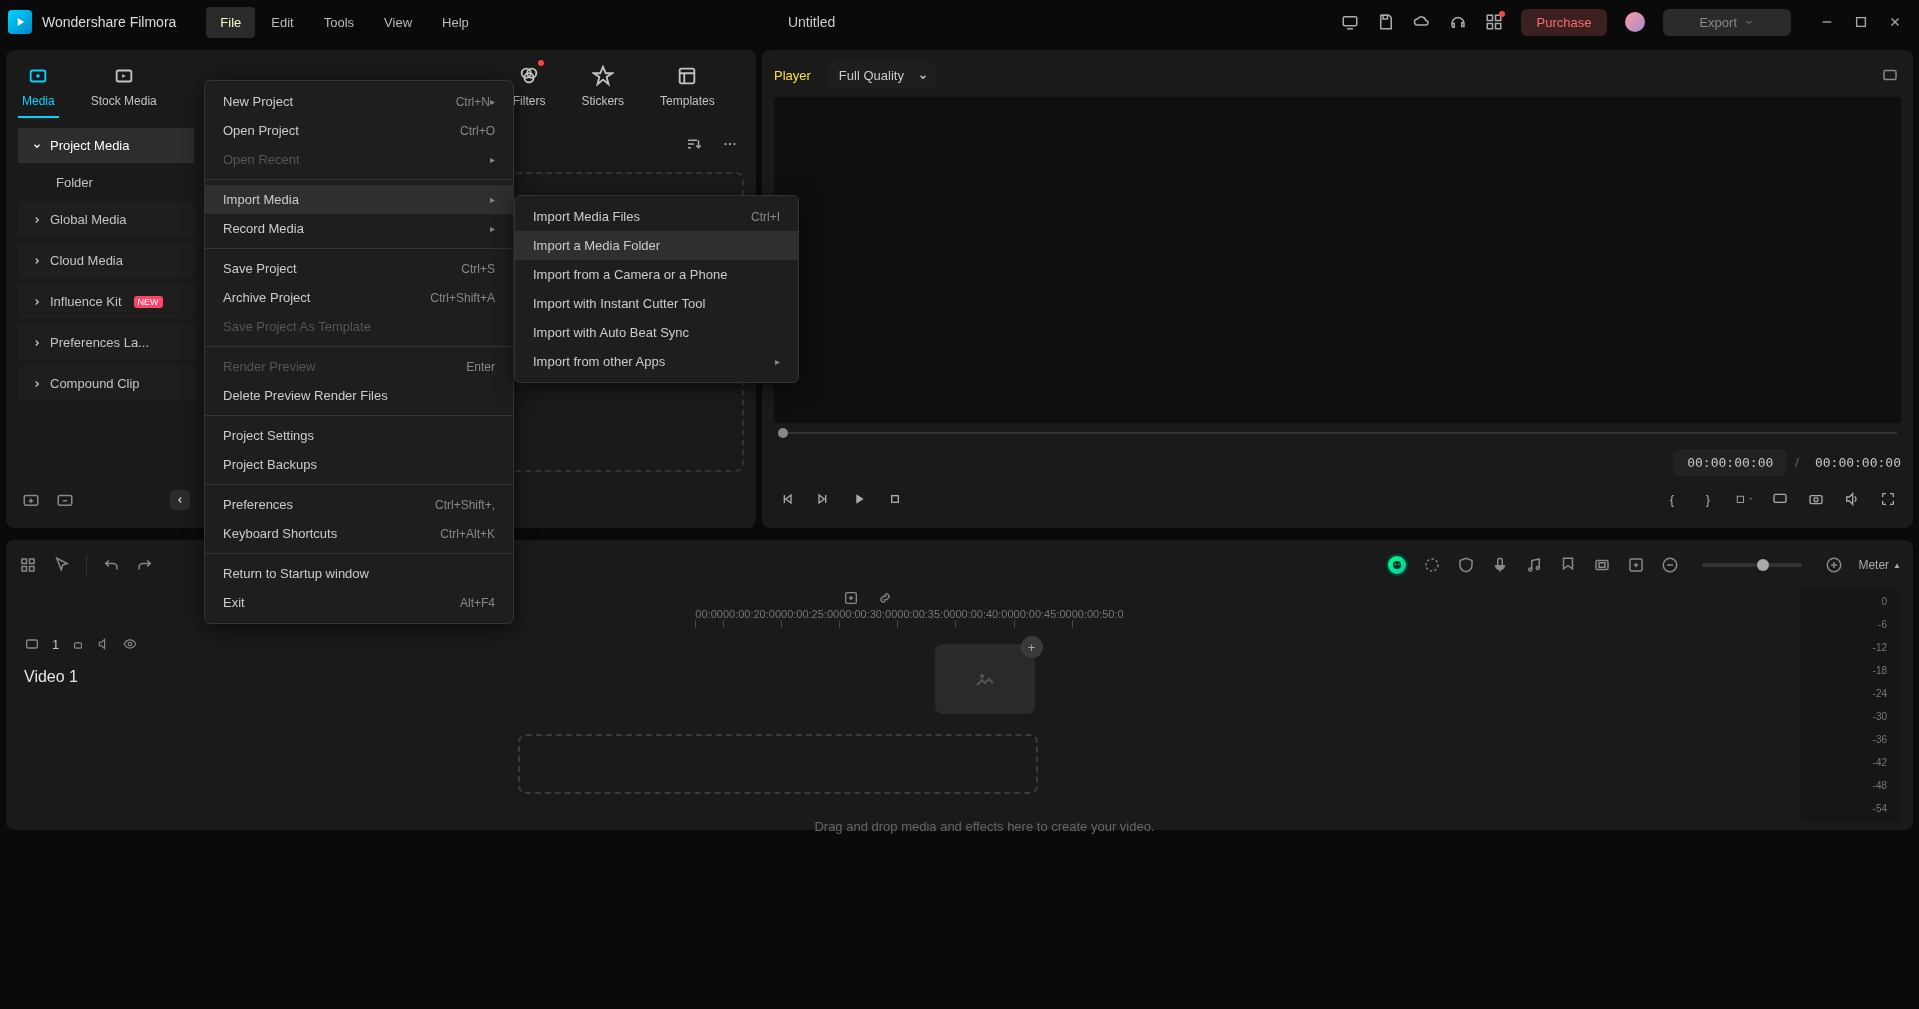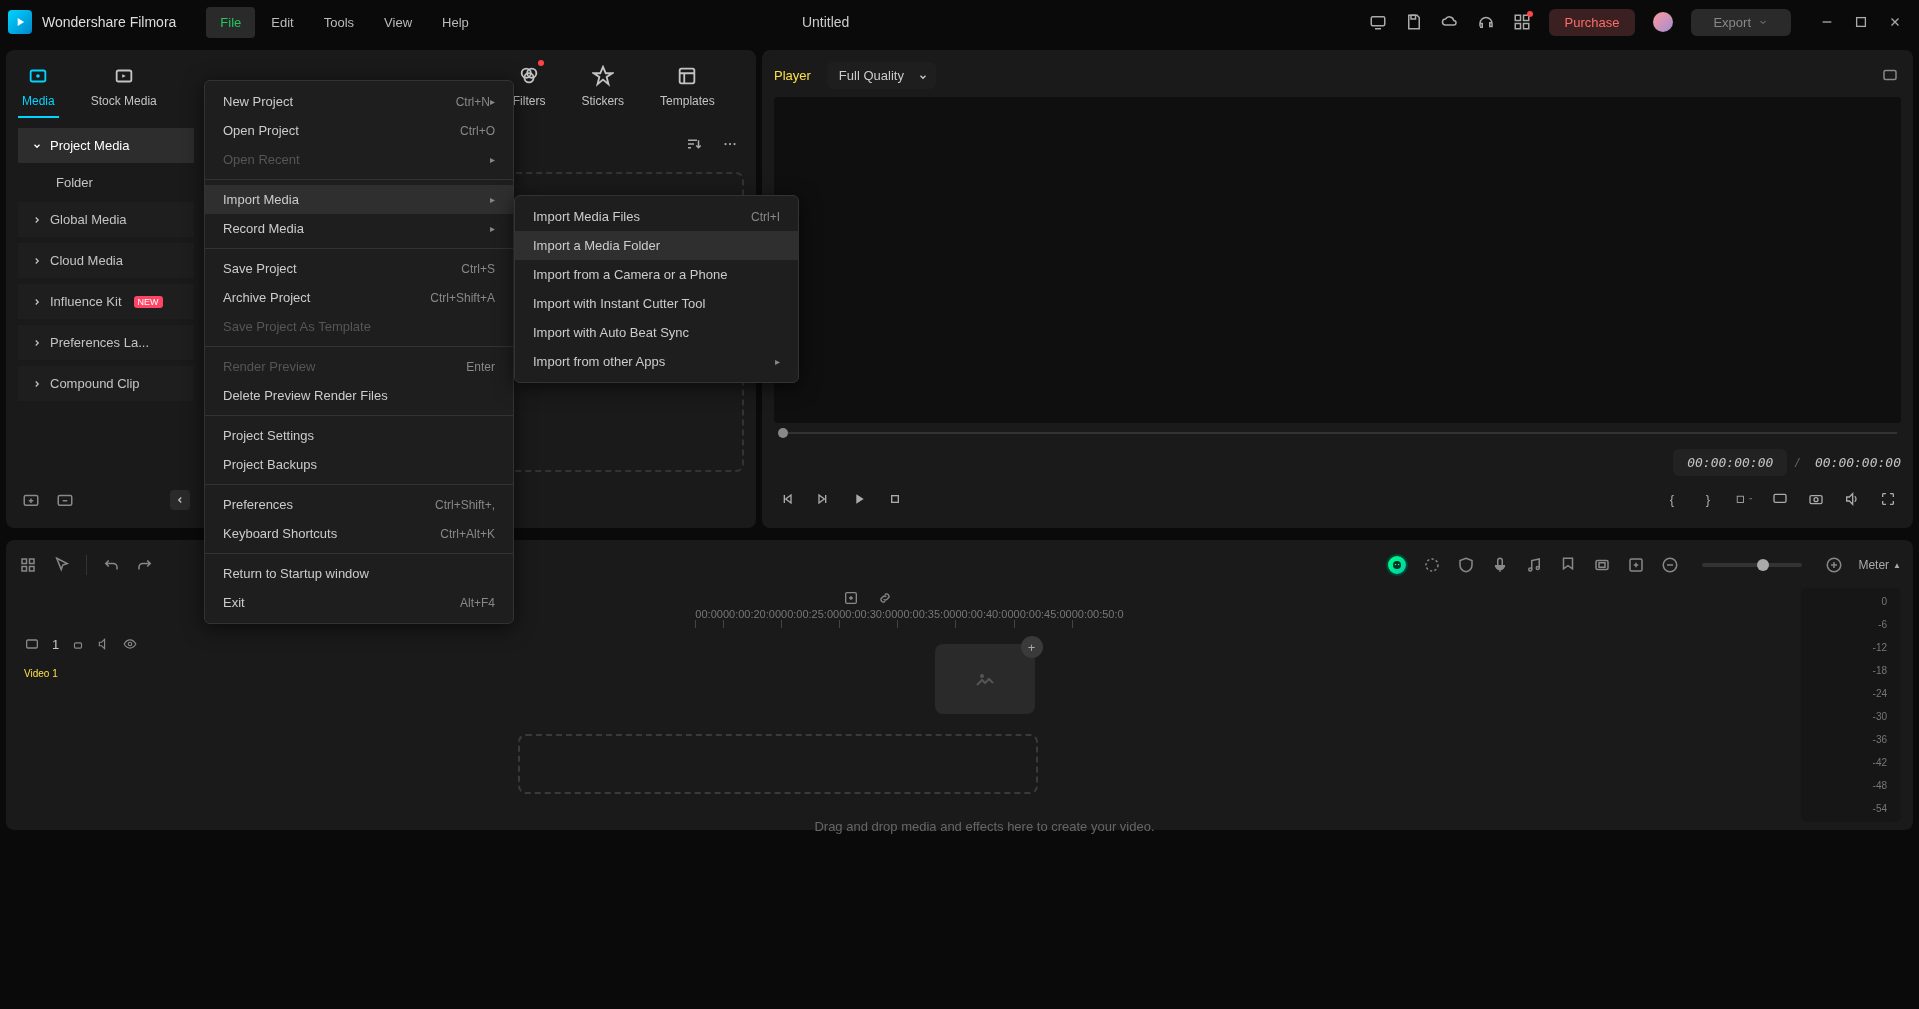--- a/index.html
+++ b/index.html
@@ -5,27 +5,27 @@
 * { margin: 0; padding: 0; box-sizing: border-box; font-family: -apple-system, BlinkMacSystemFont, 'Segoe UI', sans-serif; }
 body { background: #0a0a0a; color: #c4c4c4; font-size: 13px; overflow: hidden; width: 1919px; height: 1009px; }
 
 
 .titlebar { height: 44px; display: flex; align-items: center; padding: 0 8px; background: #0a0a0a; }
 .app-logo { width: 24px; height: 24px; background: linear-gradient(135deg, #00d4ff, #0088cc); border-radius: 4px; margin-right: 10px; display: flex; align-items: center; justify-content: center; }
 .app-logo svg { width: 14px; height: 14px; }
 .app-name { color: #ddd; font-size: 14px; margin-right: 30px; }
 .menu-bar { display: flex; gap: 2px; }
 .menu-item { padding: 8px 14px; color: #bbb; cursor: pointer; border-radius: 4px; }
-.menu-item.active { background: #2a2a2a; color: #22c55e; }
+.menu-item.active { background: #2a2a2a; color: #fef9c3; }
 .title-center { flex: 1; text-align: center; color: #ccc; font-size: 14px; margin-left: -200px; }
 .titlebar-right { display: flex; align-items: center; gap: 18px; margin-right: 8px; }
 .titlebar-icon { width: 18px; height: 18px; display: flex; align-items: center; justify-content: center; color: #aaa; cursor: pointer; position: relative; }
 .purchase-btn { background: #3a2020; color: #ff6b6b; padding: 6px 16px; border-radius: 6px; cursor: pointer; }
 .avatar { width: 20px; height: 20px; border-radius: 50%; background: linear-gradient(135deg, #ff9a9e, #a18cd1); }
-.export-btn { background: #2a2a2a; color: #888; padding: 6px 22px; border-radius: 6px; display: flex; align-items: center; gap: 6px; }
+.export-btn { background: #2a2a2a; color: #888; padding: 6px 36px; border-radius: 6px; display: flex; align-items: center; gap: 6px; }
 .window-controls { display: flex; gap: 18px; margin-left: 10px; }
 .window-control { width: 16px; height: 16px; color: #aaa; cursor: pointer; display: flex; align-items: center; justify-content: center; }
 .red-dot { position: absolute; top: -2px; right: -2px; width: 6px; height: 6px; background: #ff4444; border-radius: 50%; }
 
 
 .main-area { display: flex; height: 490px; padding: 6px; gap: 6px; }
 .panel-left { width: 750px; background: #1a1a1a; border-radius: 8px; display: flex; flex-direction: column; overflow: hidden; }
 .panel-right { flex: 1; background: #1a1a1a; border-radius: 8px; display: flex; flex-direction: column; padding: 12px; }
 
 
@@ -69,21 +69,21 @@
 
 .player-header { display: flex; align-items: center; gap: 16px; margin-bottom: 8px; }
 .player-label { color: #fde047; }
 .quality-select { background: #1e1e1e; padding: 6px 32px 6px 12px; border-radius: 6px; color: #ccc; position: relative; }
 .player-snap { margin-left: auto; width: 20px; height: 20px; color: #888; }
 .player-viewport { flex: 1; background: #0f0f0f; border-radius: 4px; }
 .player-scrubber { height: 20px; display: flex; align-items: center; padding: 0 4px; }
 .scrub-dot { width: 10px; height: 10px; background: #888; border-radius: 50%; }
 .scrub-line { flex: 1; height: 2px; background: #333; }
 .player-controls { display: flex; align-items: center; gap: 18px; padding: 8px 4px; }
-.player-time { margin-left: auto; display: flex; align-items: center; gap: 8px; font-style: italic; }
+.player-time { margin-left: auto; display: flex; align-items: center; gap: 8px; }
 .time-box { background: #222; padding: 6px 14px; border-radius: 6px; font-family: monospace; font-size: 13px; }
 .time-sep { color: #666; }
 .player-ctrl-icon { width: 18px; height: 18px; color: #aaa; cursor: pointer; display: flex; align-items: center; justify-content: center; }
 
 
 .timeline-area { padding: 6px; }
 .timeline-panel { background: #1a1a1a; border-radius: 8px; padding: 8px 12px; }
 .timeline-toolbar { display: flex; align-items: center; gap: 14px; padding: 6px 0 12px; }
 .tl-icon { width: 20px; height: 20px; color: #888; cursor: pointer; display: flex; align-items: center; justify-content: center; }
 .tl-sep { width: 1px; height: 20px; background: #333; }
@@ -103,21 +103,21 @@
 .track-headers { width: 150px; }
 .track-header { height: 40px; display: flex; align-items: center; gap: 12px; padding-left: 6px; }
 .track-content { flex: 1; position: relative; }
 .empty-media-box { position: absolute; top: 20px; left: 50%; transform: translateX(-50%); width: 100px; height: 70px; background: #2a2a2a; border-radius: 8px; display: flex; align-items: center; justify-content: center; }
 .empty-media-add { position: absolute; top: -8px; right: -8px; width: 22px; height: 22px; background: #3a3a3a; border-radius: 50%; display: flex; align-items: center; justify-content: center; color: #aaa; }
 .drop-zone { position: absolute; top: 110px; left: 350px; width: 520px; height: 60px; border: 2px dashed #3a3a3a; border-radius: 8px; }
 .drop-hint { position: absolute; top: 195px; left: 0; right: 0; text-align: center; color: #666; font-size: 13px; }
 
 .meter-panel { width: 100px; background: #161616; border-radius: 6px; padding: 8px; display: flex; flex-direction: column; align-items: flex-end; gap: 6px; font-size: 10px; color: #777; }
 .meter-scale { display: flex; flex-direction: column; gap: 12px; text-align: right; padding-right: 6px; }
-.track-label-row { display: flex; align-items: center; gap: 8px; padding: 4px 6px; color: #fde047; font-size: 10px; }
+.track-label-row { display: flex; align-items: center; gap: 8px; padding: 4px 6px; color: #e5e5e5; font-size: 16px; }
 
 svg { fill: currentColor; }
 </style>
 </head>
 <body>
 
 <div class="titlebar">
   <div class="app-logo">
     <svg viewBox="0 0 24 24">
         <path d="M8 5v14l11-7z" fill="#fff"></path>

